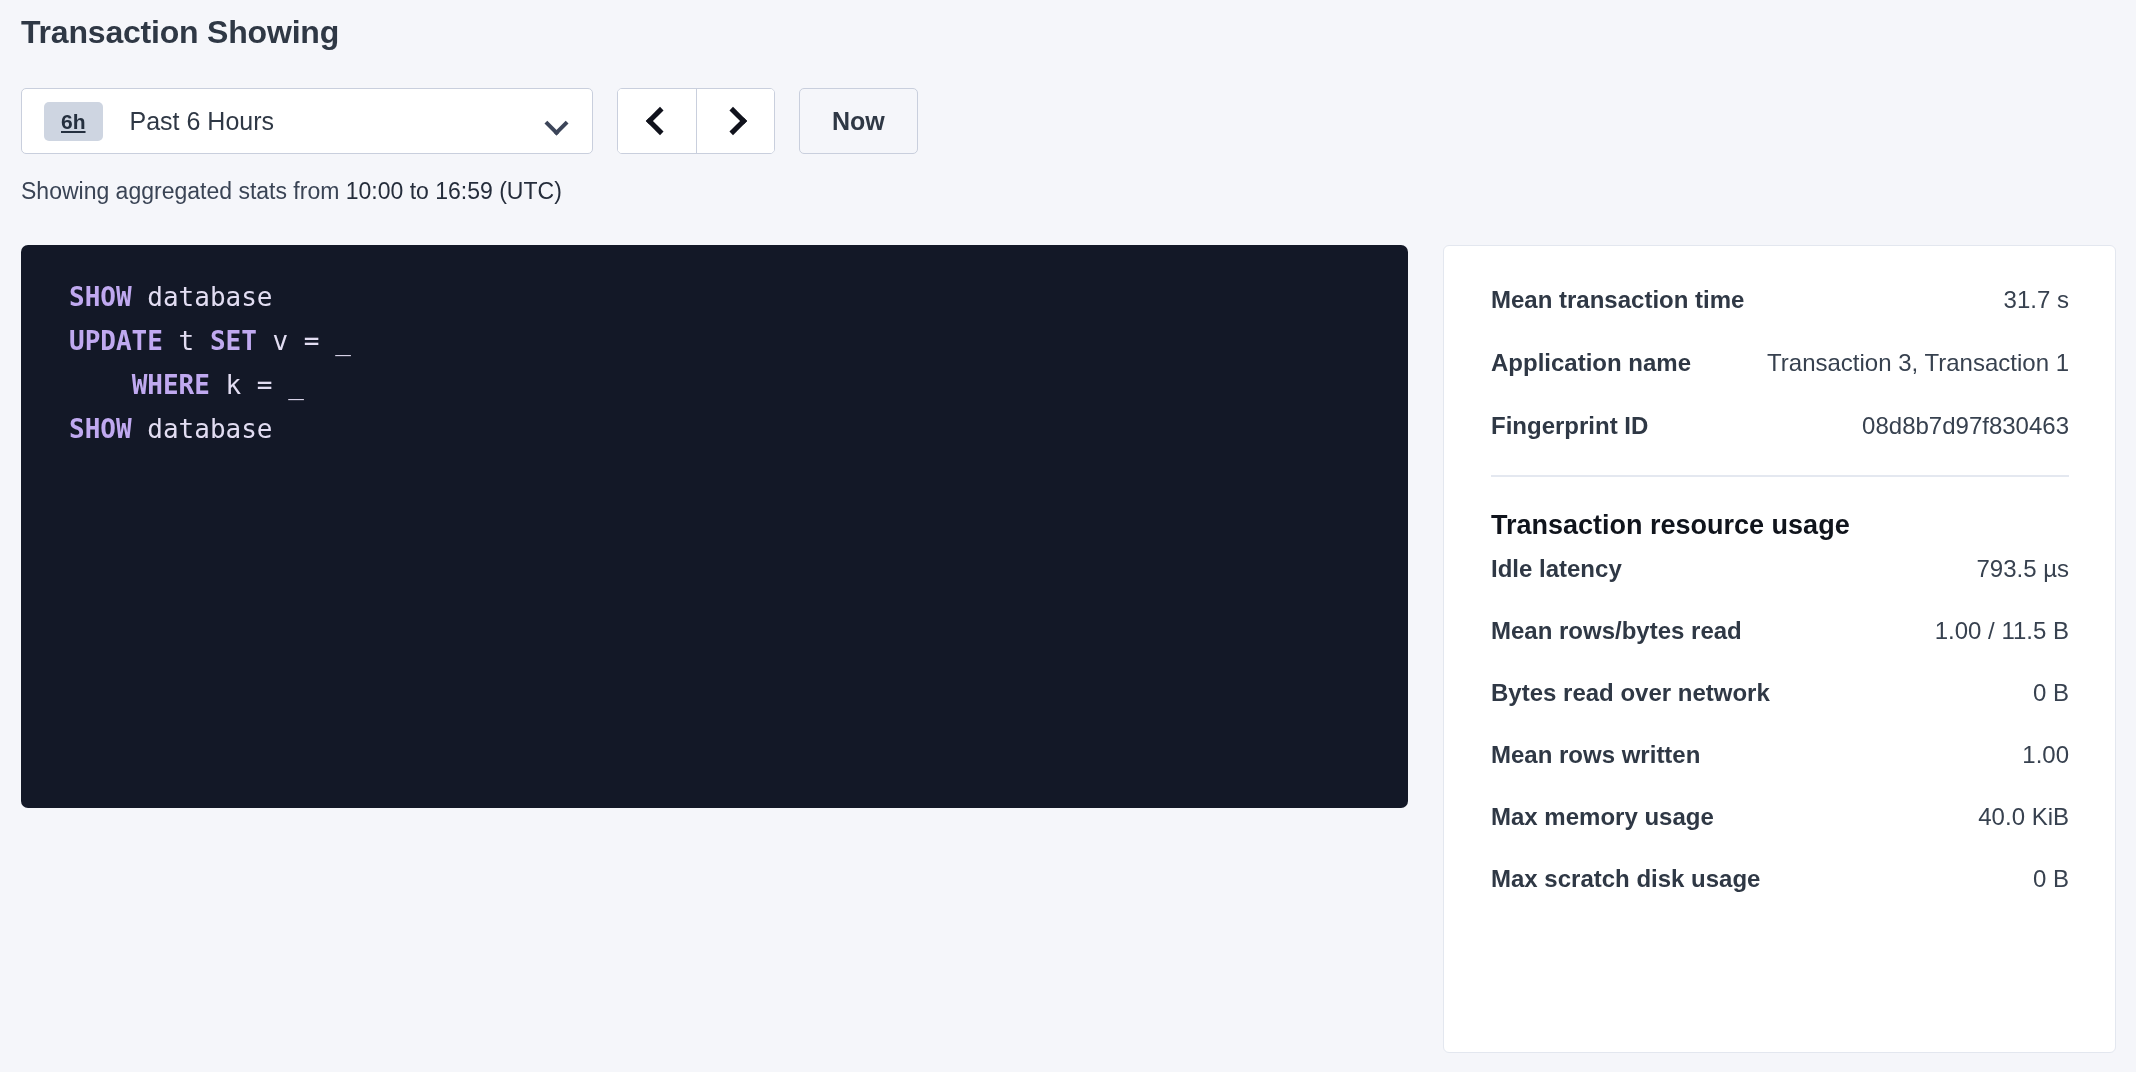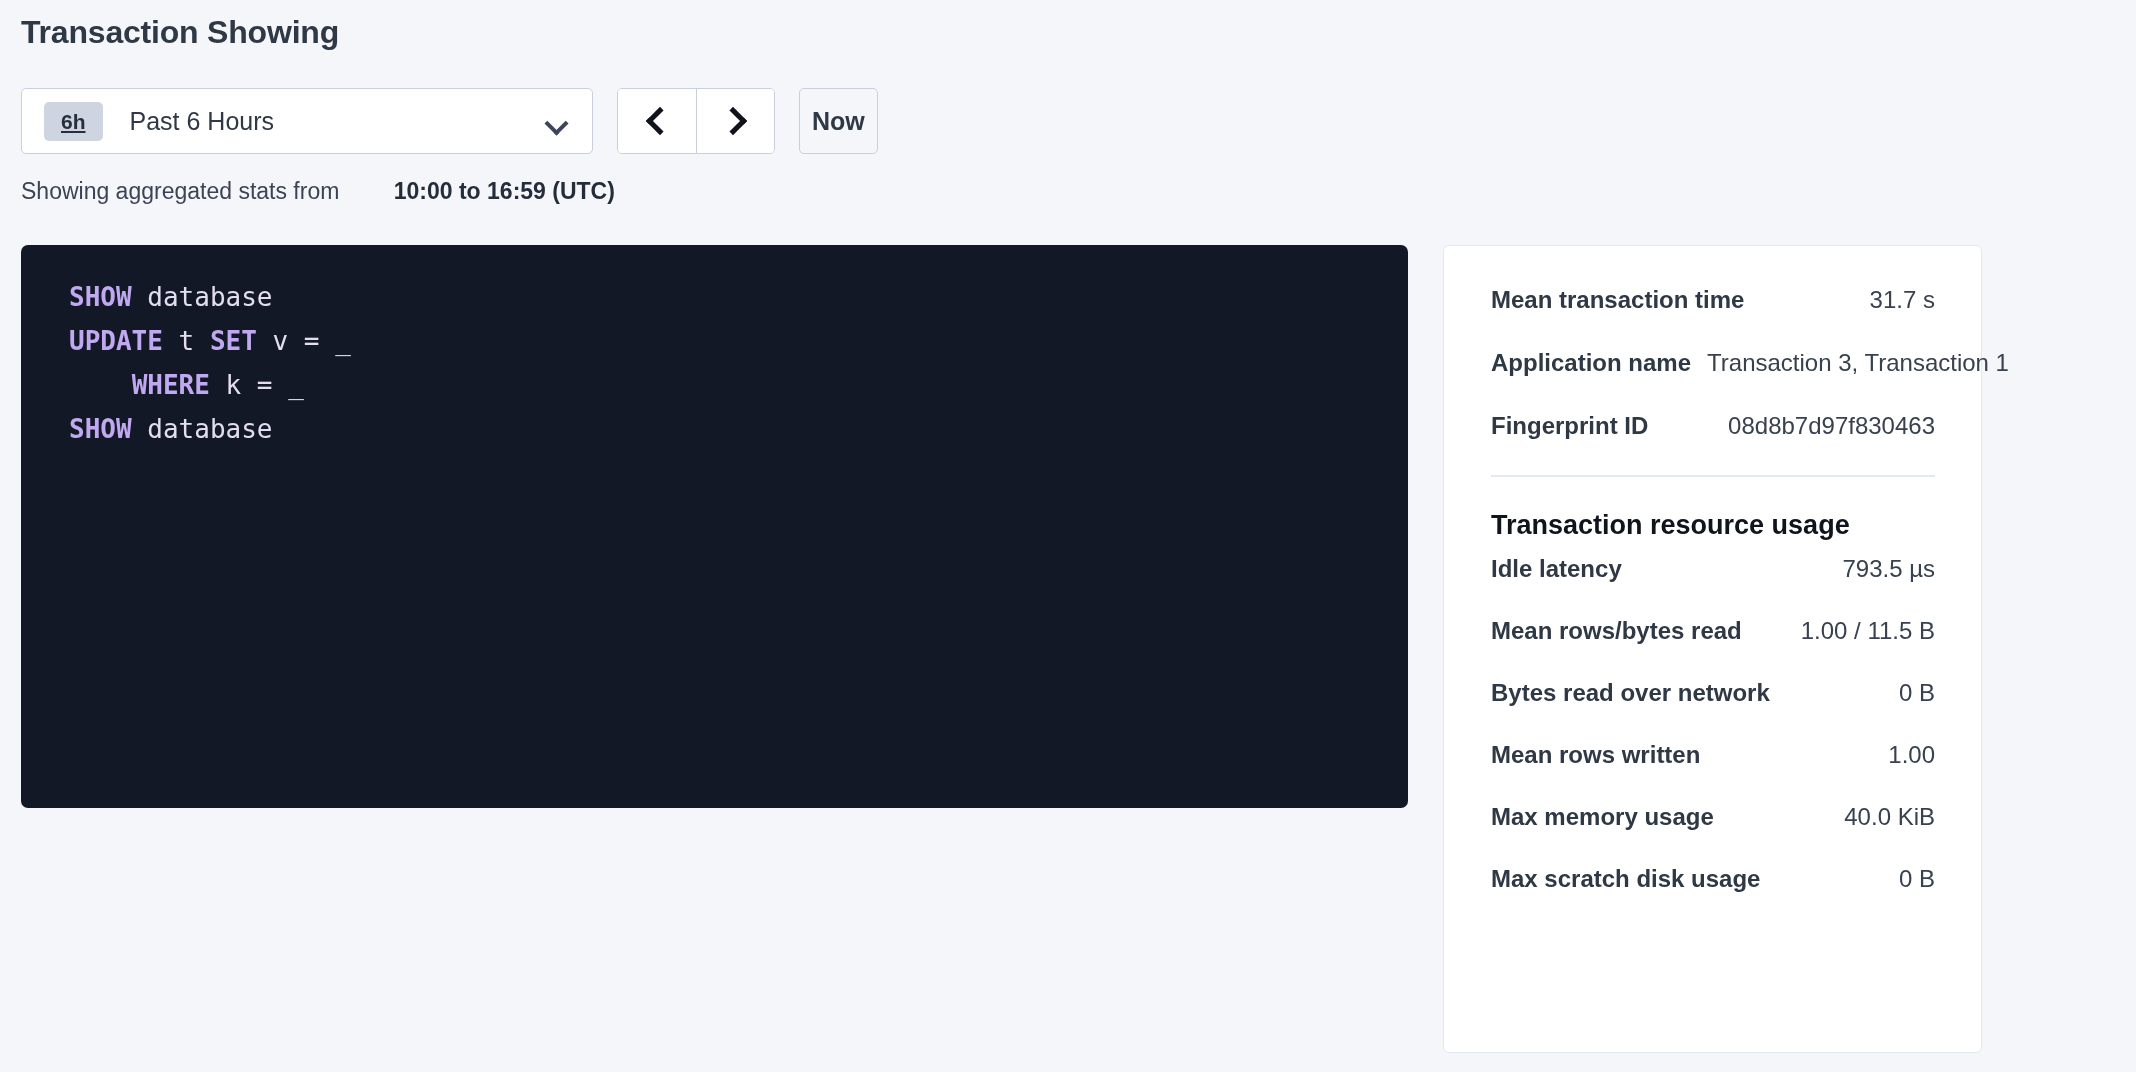--- a/index.html
+++ b/index.html
@@ -111,40 +111,40 @@
     width: 20px;
     height: 20px;
     border-top: 5px solid #10121c;
     border-right: 5px solid #10121c;
   }
   .arrow.left  { transform: rotate(-135deg); margin-left: 5px; }
   .arrow.right { transform: rotate(45deg);  margin-right: 5px; }
 
   .now-btn {
     height: 66px;
-    padding: 0 12px;
+    padding: 0 32px;
     background: transparent;
     border: 1px solid #c9cfdd;
     border-radius: 5px;
     font-family: "Liberation Sans", sans-serif;
     font-size: 25px;
     font-weight: bold;
     color: #2f3845;
     cursor: pointer;
     text-align: right;
   }
 
   .subtitle {
     position: absolute;
     left: 21px;
     top: 178px;
     font-size: 23px;
     color: #3a4455;
   }
-  .subtitle b { font-weight: bold; color: #252d3b; margin-left: 48px; }
+  .subtitle b { font-weight: normal; color: #252d3b; }
 
   
   .code-block {
     position: absolute;
     left: 21px;
     top: 245px;
     width: 1387px;
     height: 563px;
     background: #131827;
     border-radius: 7px;
@@ -157,21 +157,21 @@
   }
   .tok-kw  { color: #c0a9f0; font-weight: bold; }
   .tok-id  { color: #e2ddf2; }
   .tok-op  { color: #e2ddf2; }
 
   
   .stats-card {
     position: absolute;
     left: 1443px;
     top: 245px;
-    width: 539px;
+    width: 673px;
     height: 808px;
     background: #ffffff;
     border: 1px solid #e3e7ef;
     border-radius: 6px;
     padding: 40px 46px 0 47px;
   }
 
   .stat-row {
     display: flex;
     align-items: baseline;

